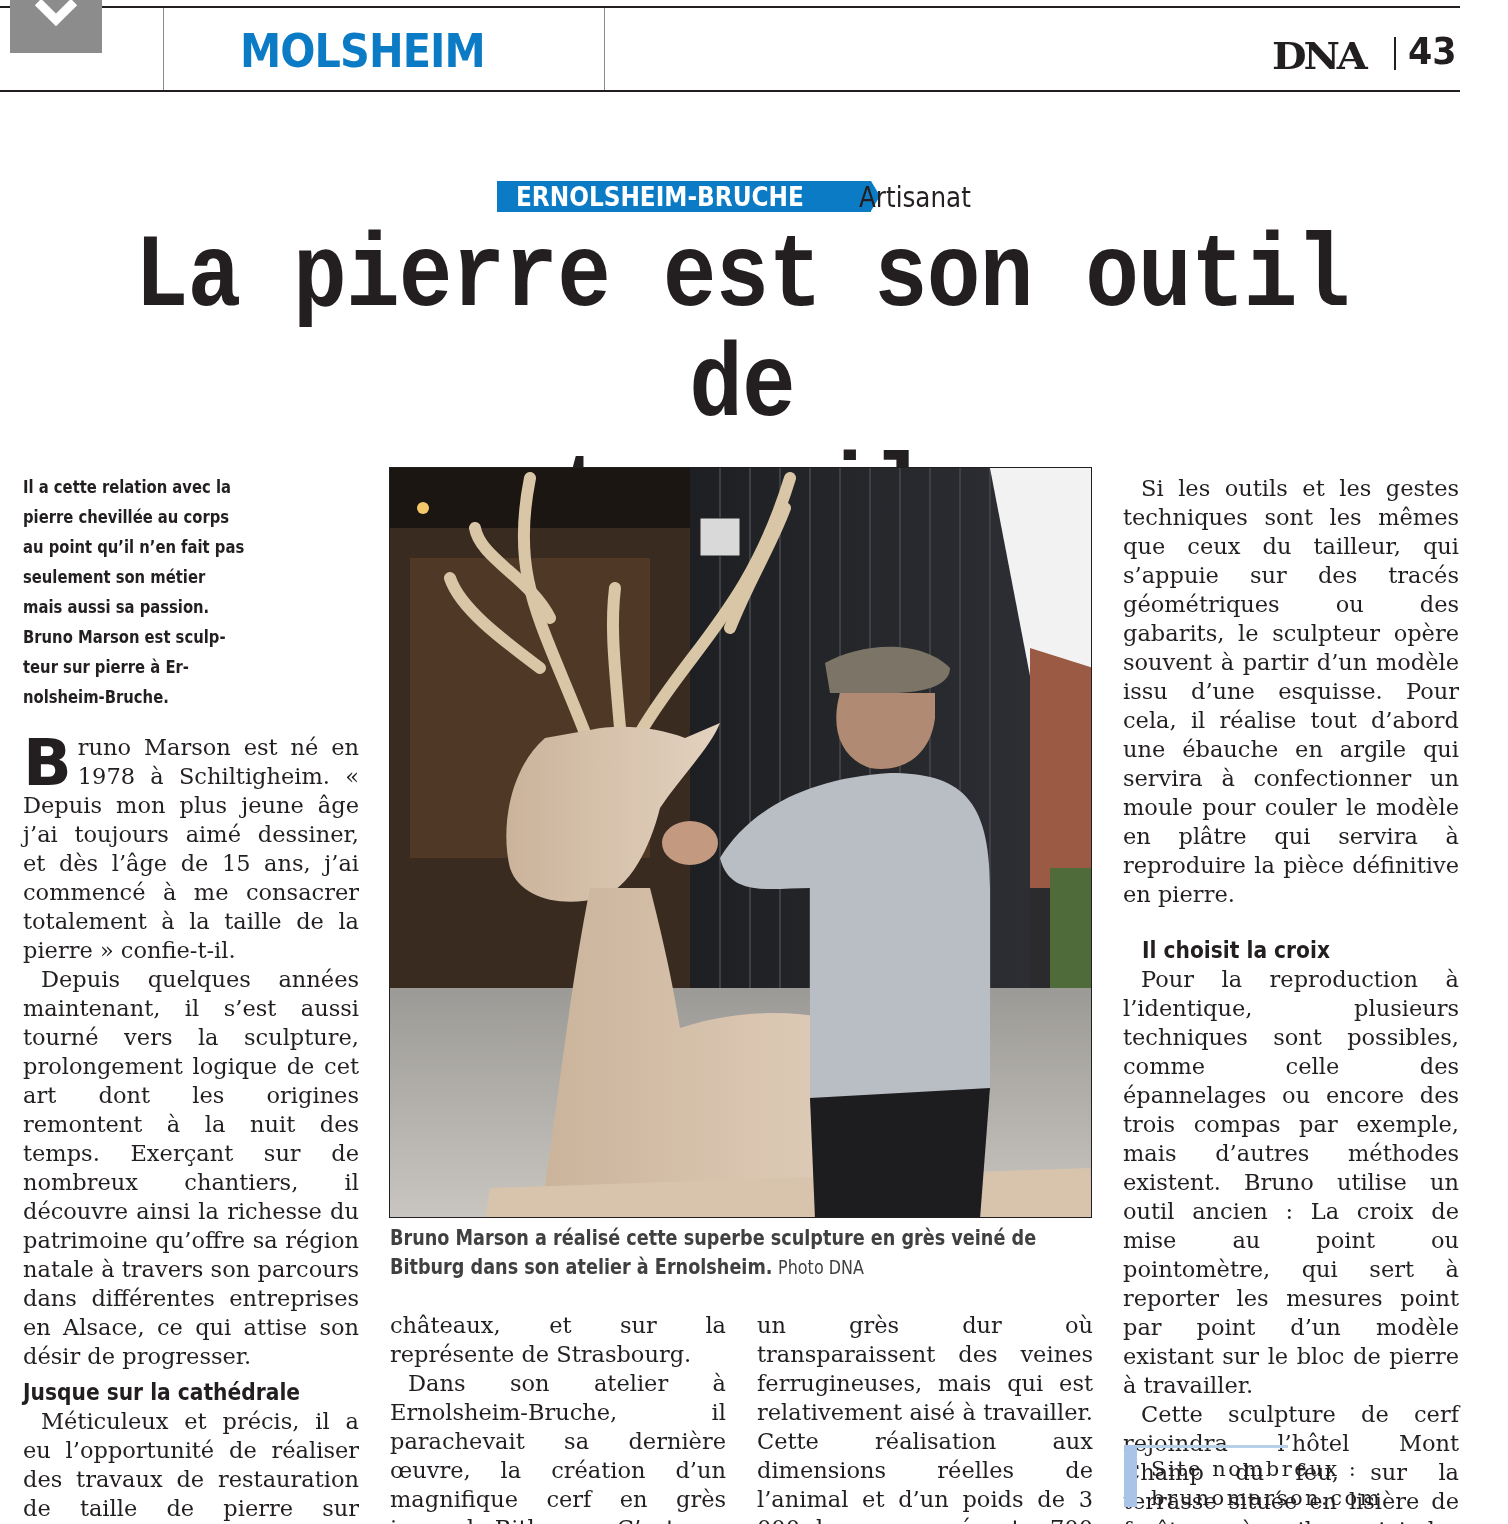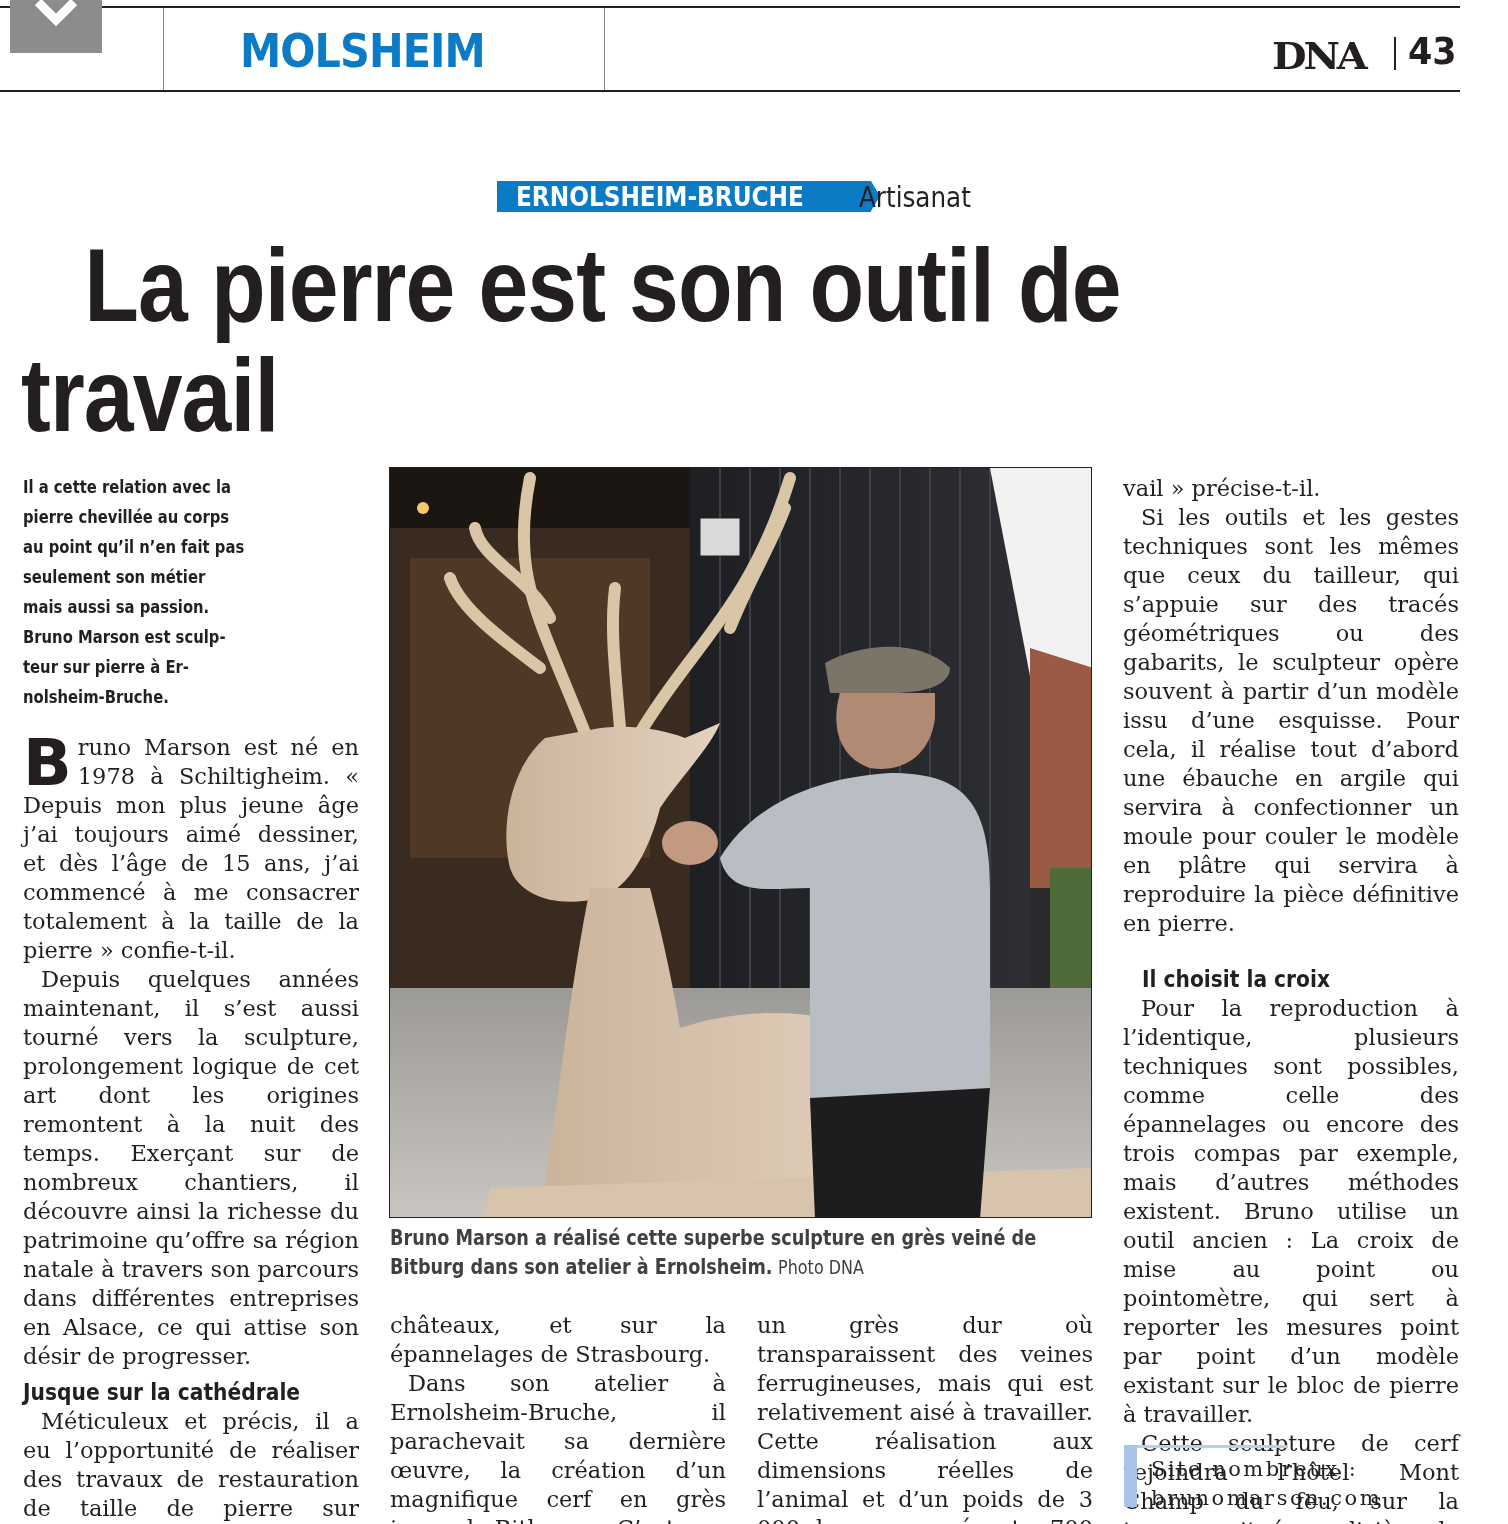--- a/index.html
+++ b/index.html
@@ -19,21 +19,21 @@
   .page-num { position: absolute; left: 1408px; top: 29px; font-family: "DejaVu Sans", sans-serif; font-weight: bold; font-size: 38px; color: #231f20; transform: scaleX(0.92); transform-origin: left top; }
 
   
   .kicker { position: absolute; left: 497px; top: 181px; height: 31px; display: flex; align-items: flex-start; }
   .kicker-tag { background: #0b7bc6; color: #fff; height: 31px; line-height: 31px; padding: 0 20px 0 19px; font-family: "DejaVu Sans", sans-serif; font-weight: bold; font-size: 27px; letter-spacing: 0; position: relative; transform-origin: left center; }
   .kicker-tag .txt { display: inline-block; transform: scaleX(0.86); transform-origin: left center; white-space: nowrap; }
   .kicker-arrow { width: 0; height: 0; border-top: 15.5px solid transparent; border-bottom: 15.5px solid transparent; border-left: 9px solid #0b7bc6; }
   .kicker-rubric { position: absolute; left: 859px; top: 181px; font-family: "DejaVu Sans", sans-serif; font-size: 28px; color: #231f20; transform: scaleX(0.88); transform-origin: left top; white-space: nowrap; }
 
   
-  .title { position: absolute; left: 0; top: 230px; width: 1484px; font-family: Liberation Sans, sans-serif; font-weight: bold; font-size: 104px; line-height: 110px; color: #231f20; letter-spacing: -1px; }
+  .title { position: absolute; left: 0; top: 222px; width: 1484px; text-align: center; font-family: Liberation Mono, monospace; font-weight: bold; font-size: 104px; line-height: 110px; color: #231f20; letter-spacing: -1px; }
   .title span { display: inline-block; transform: scaleX(0.86); transform-origin: center top; }
 
   
   .col { position: absolute; font-family: "DejaVu Serif", serif; font-size: 22.5px; line-height: 29px; color: #231f20; text-align: justify; }
   .col p { text-indent: 18px; }
   .col p.noind { text-indent: 0; }
   .col .cont { text-indent: 0; }
   .chapo { position: absolute; left: 23px; top: 472px; width: 345px; font-family: "DejaVu Sans", sans-serif; font-weight: bold; font-size: 17px; line-height: 30px; color: #231f20; }
   .chapo span { display: block; transform: scaleX(0.87); transform-origin: left top; white-space: nowrap; }
   .sub { font-family: "DejaVu Sans", sans-serif; font-weight: bold; font-size: 23px; line-height: 30px; text-indent: 0 !important; }
@@ -169,30 +169,29 @@
     <ellipse cx="300" cy="375" rx="28" ry="22" fill="#c39a80"></ellipse>
   </svg>
 </div>
 
 <div class="caption">
   <span class="cap-line"><b>Bruno Marson a réalisé cette superbe sculpture en grès veiné de</b></span>
   <span class="cap-line"><b>Bitburg dans son atelier à Ernolsheim.</b> <span class="credit">Photo DNA</span></span>
 </div>
 
 <div class="col col2">
-  <p class="cont">châteaux, et sur la épannelages de Strasbourg.</p>
+  <p class="cont">châteaux, et sur la représente de Strasbourg.</p>
   <p>Dans son atelier à Ernolsheim-Bruche, il parachevait sa dernière œuvre, la création d’un magnifique cerf en grès jaune de Bitburg. « C’est</p>
 </div>
 
 <div class="col col3">
   <p class="cont">un grès dur où transparaissent des veines ferrugineuses, mais qui est relativement aisé à travailler. Cette réalisation aux dimensions réelles de l’animal et d’un poids de 3 000 kg, ça représente 700 heures de tra-</p>
 </div>
 
 <div class="col col4">
-  <p class="cont">vail » précise-t-il.</p>
   <p>Si les outils et les gestes techniques sont les mêmes que ceux du tailleur, qui s’appuie sur des tracés géométriques ou des gabarits, le sculpteur opère souvent à partir d’un modèle issu d’une esquisse. Pour cela, il réalise tout d’abord une ébauche en argile qui servira à confectionner un moule pour couler le modèle en plâtre qui servira à reproduire la pièce définitive en pierre.</p>
   <p class="sub" style="margin-top:26px;margin-left:19px;"><span>Il choisit la croix</span></p>
   <p>Pour la reproduction à l’identique, plusieurs techniques sont possibles, comme celle des épannelages ou encore des trois compas par exemple, mais d’autres méthodes existent. Bruno utilise un outil ancien : La croix de mise au point ou pointomètre, qui sert à reporter les mesures point par point d’un modèle existant sur le bloc de pierre à travailler.</p>
   <p>Cette sculpture de cerf rejoindra l’hôtel Mont Champ du feu, sur la terrasse située en lisière de forêt, où il rejoindra finalement son milieu naturel !</p>
 </div>
 
 <div class="webbox">
   <div class="bar-top"></div>
   <div class="bar-left"></div>
   <div class="txt">Site nombreux : brunomarson.com</div>

